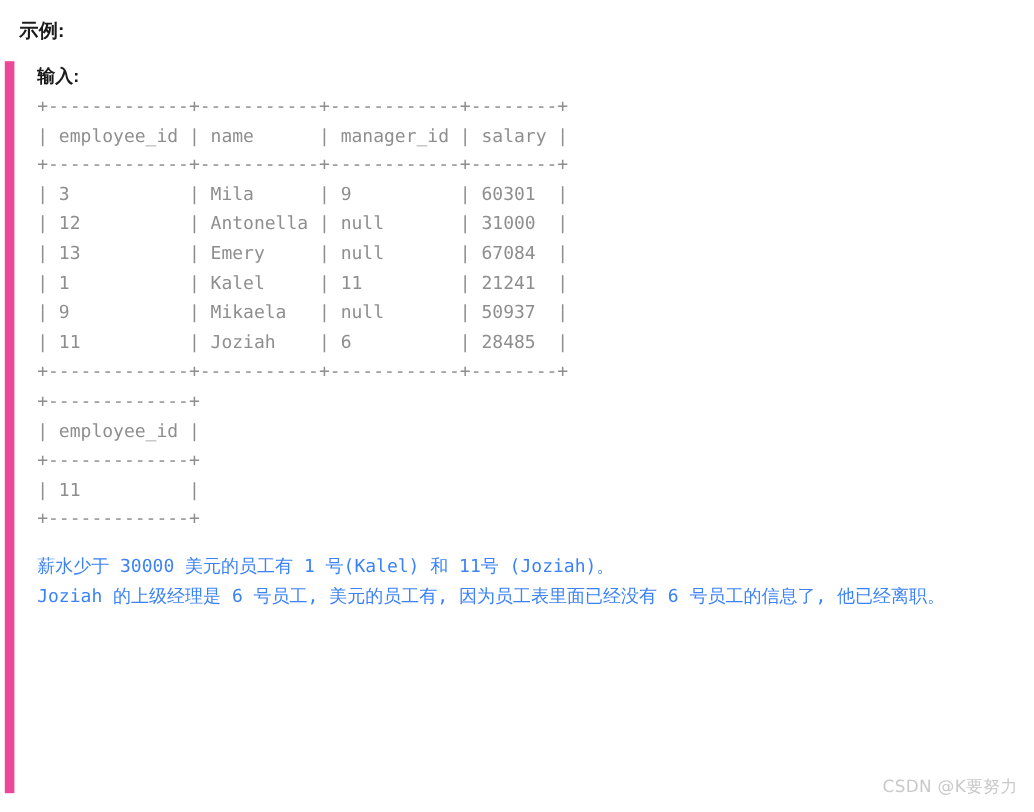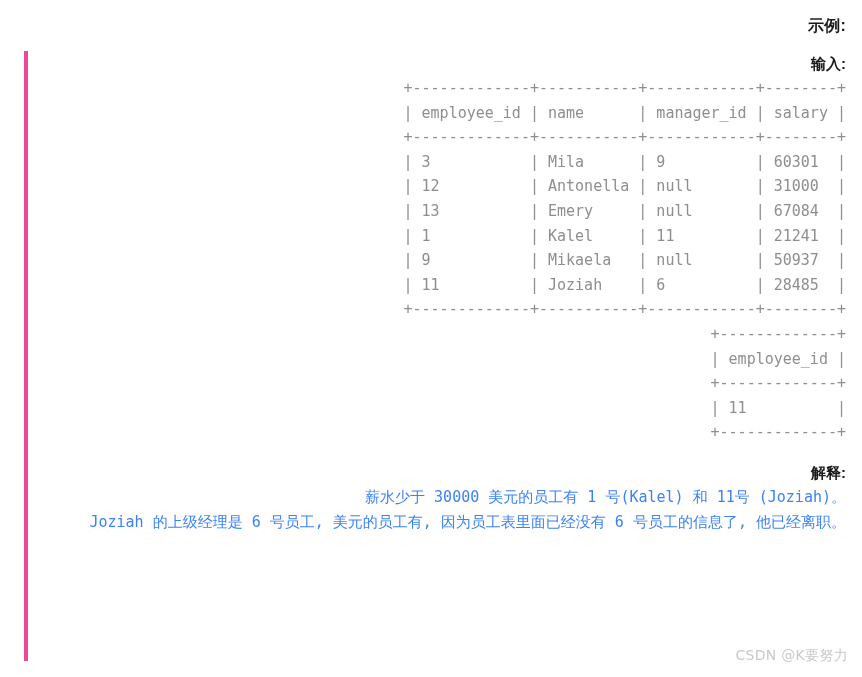--- a/index.html
+++ b/index.html
@@ -11,38 +11,37 @@
     width: 862px;
     height: 677px;
     position: relative;
     font-family: "Liberation Sans", sans-serif;
     overflow: hidden;
   }
 
   .page {
     padding: 10px 16px 0 0;
     box-sizing: border-box;
-    text-align: right;
   }
 
   
   .section-title {
     font-family: "Liberation Sans", sans-serif;
     font-size: 16px;
     font-weight: bold;
     color: #1a1a1a;
     margin: 6px 0 0 16px;
     letter-spacing: 0.2px;
   }
 
   
   .quote {
-    margin: 14px 0 0 24px;
+    margin: 14px 0 0 4px;
     padding-left: 19px;
-    border-left: 4px solid #ec4899;
+    border-left: 8px solid #ec4899;
     min-height: 610px;
     box-sizing: border-box;
   }
 
   .sub-title {
     font-family: "Liberation Sans", sans-serif;
     font-size: 15px;
     font-weight: bold;
     color: #1a1a1a;
     line-height: 25px;
@@ -113,21 +112,20 @@
 
 
     <div class="mono-block">+-------------+
 | employee_id |
 +-------------+
 | 11          |
 +-------------+</div>
 
     <div class="gap-md"></div>
 
-    <div class="sub-title">解释:</div>
 
     <div class="explain"><span class="cjk">薪水少于</span> 30000 <span class="cjk">美元的员工有</span> 1 <span class="cjk">号</span>(Kalel) <span class="cjk">和</span> 11<span class="cjk">号</span> (Joziah)<span class="cjk">。</span></div>
     <div class="explain">Joziah <span class="cjk">的上级经理是</span> 6 <span class="cjk">号员工</span>, <span class="cjk">美元的员工有</span>, <span class="cjk">因为员工表里面已经没有</span> 6 <span class="cjk">号员工的信息了</span>, <span class="cjk">他已经离职。</span></div>
 
   </div>
 
   <div class="watermark">CSDN @K要努力</div>
 
 </div>
 

